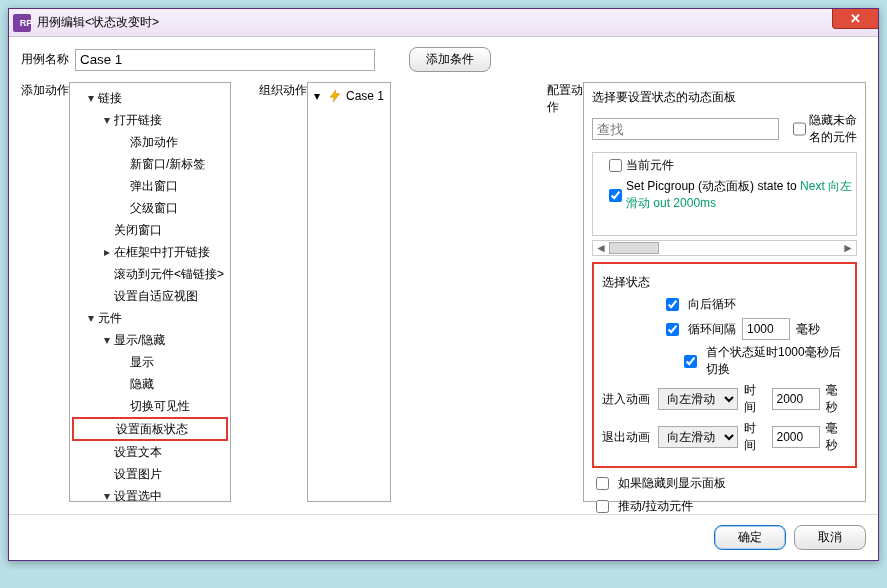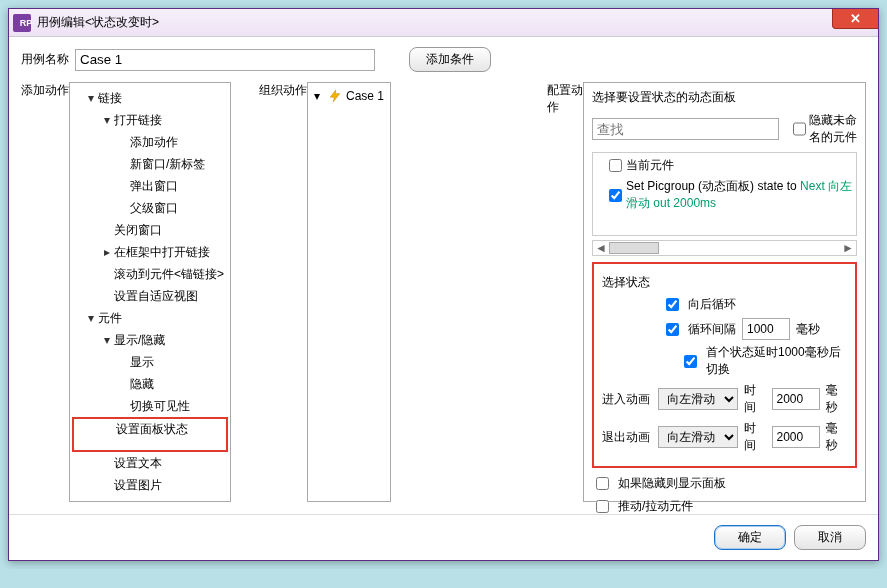--- a/index.html
+++ b/index.html
@@ -79,21 +79,21 @@
     background:#fff;
     height: 420px;
     overflow:auto;
     padding:4px 2px;
   }
   .tree-item { display:flex; align-items:center; padding:2px 4px; line-height:18px; cursor:pointer;}
   .tree-item .caret { width:10px; display:inline-block; color:#333;}
   .tree-item.pad1{ padding-left: 16px;}
   .tree-item.pad2{ padding-left: 32px;}
   .tree-item.pad3{ padding-left: 48px;}
-  .tree-item.hl { border:2px solid #e03a2f; padding-top:1px; padding-bottom:12px;}
+  .tree-item.hl { border:2px solid #e03a2f; padding-top:1px; padding-bottom:1px;}
   .case-row { display:flex; align-items:center; padding:2px 4px;}
   .case-row .caret { width:10px; display:inline-block;}
   .flash-icon{
     width:14px;height:14px; display:inline-block; margin:0 4px;
   }
   .flash-icon svg{width:100%;height:100%;}
   .case-action{
     padding:2px 4px 2px 36px; color:#009c6b; line-height:16px;
   }
   .col3 .panel { padding:6px 8px; height: 420px; overflow:visible; }

